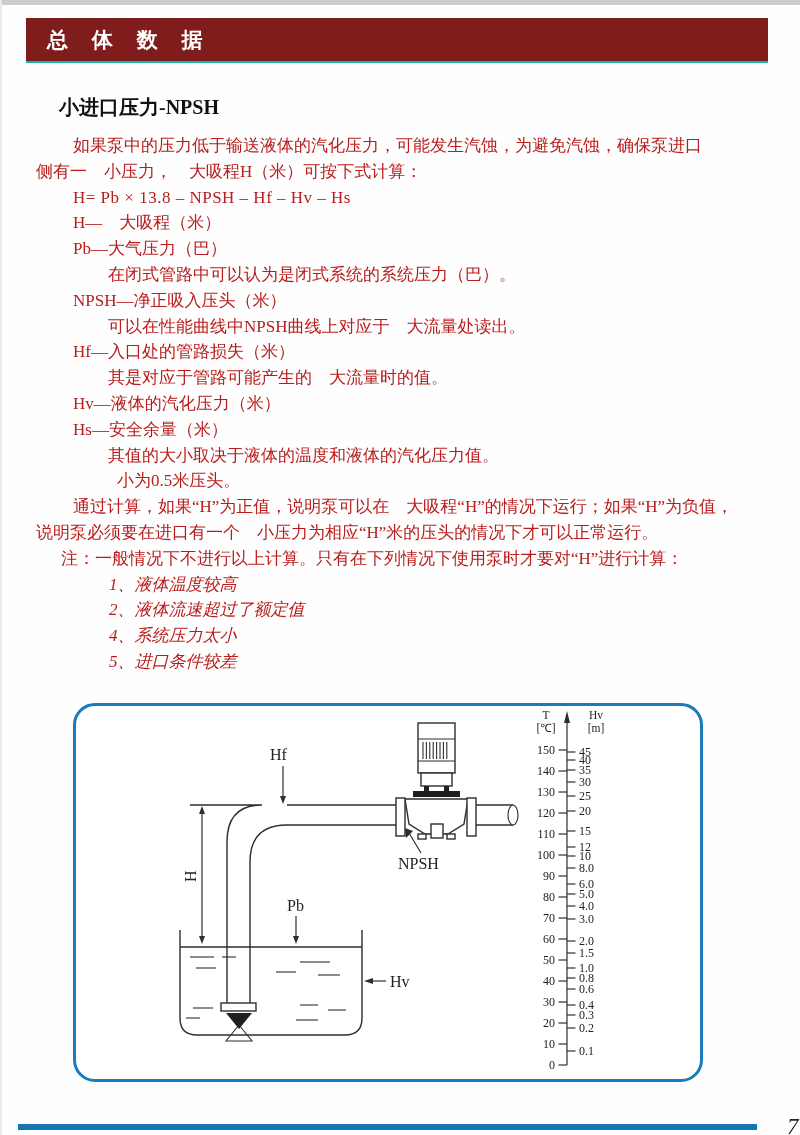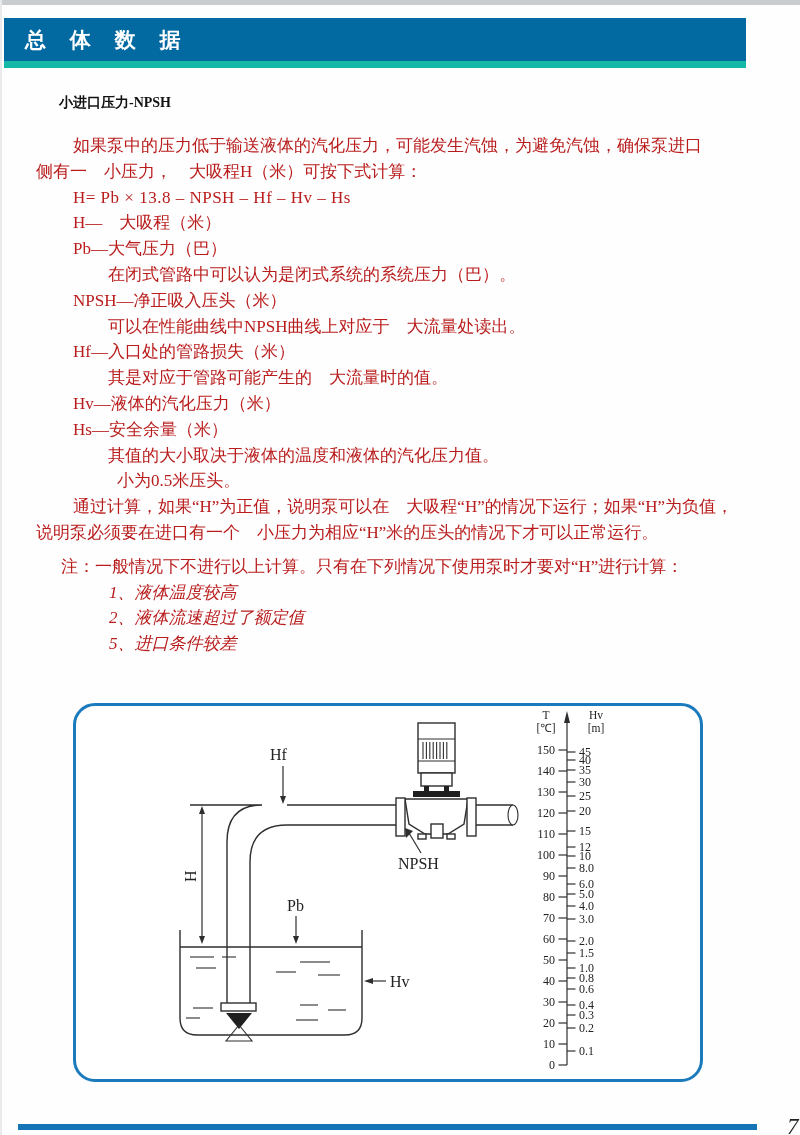--- a/index.html
+++ b/index.html
@@ -1,38 +1,38 @@
 <!DOCTYPE html>
 <html><head>
 <meta charset="utf-8">
 <style>
   html,body{margin:0;padding:0;background:#ffffff;}
   #page{position:relative;width:800px;height:1135px;background:#fefefe;overflow:hidden;
         font-family:"Liberation Sans",sans-serif;color:#1e1e1e;}
   .edge-top{position:absolute;left:0;top:0;width:800px;height:5px;background:#c9cdd0;}
   .edge-left{position:absolute;left:0;top:0;width:2px;height:1135px;background:#e8eaec;}
 
-  .header-bar{position:absolute;left:4px;top:18px;width:742px;height:43px;
-              background:#0369a1;border-bottom:7px solid #14b8a6;}
+  .header-bar{position:absolute;left:26px;top:18px;width:742px;height:43px;
+              background:#7f1d1d;border-bottom:2px solid #14b8a6;}
   .header-title{color:#ffffff;font-weight:bold;font-size:21px;line-height:43px;
                 padding-left:21px;letter-spacing:9px;}
 
-  .article-title{position:absolute;left:34px;top:94px;font-size:14px;font-weight:bold;
+  .article-title{position:absolute;left:34px;top:94px;font-size:20px;font-weight:bold;
                  font-family:"Liberation Serif",serif;color:#111;padding-left:25px;}
 
   #article-lines{position:absolute;left:34px;top:133px;width:740px;}
   .line{height:25.8px;font-size:17px;line-height:25.8px;white-space:pre;
         font-family:"Liberation Serif",serif;color:#b91c1c;}
   .line.indent1{padding-left:39px;}
   .line.flush{padding-left:2px;}
   .line.def{padding-left:39px;}
   .line.formula{padding-left:39px;letter-spacing:0.5px;}
   .line.expl{padding-left:74px;}
   .line.expl2{padding-left:83px;}
-  .line.note{padding-left:27px;margin-top:8px;}
+  .line.note{padding-left:27px;}
   .line.item{padding-left:75px;font-style:italic;}
 
   .diagram-box{position:absolute;left:73px;top:703px;width:624px;height:373px;
                border:3px solid #1a7abc;border-radius:22px;background:#fff;}
   #diagram-svg{position:absolute;left:76px;top:706px;}
 
   .draw{stroke:#2e2e2e;stroke-width:1.4;fill:none;}
   .drawthin{stroke:#2e2e2e;stroke-width:1.1;fill:none;}
   .fillwhite{fill:#ffffff;}
   .filldark{fill:#1f1f1f;stroke:none;}
@@ -73,20 +73,21 @@
       <div class="line expl">其是对应于管路可能产生的　大流量时的值。</div>
       <div class="line def">Hv—液体的汽化压力（米）</div>
       <div class="line def">Hs—安全余量（米）</div>
       <div class="line expl">其值的大小取决于液体的温度和液体的汽化压力值。</div>
       <div class="line expl2">小为0.5米压头。</div>
       <div class="line indent1">通过计算，如果“H”为正值，说明泵可以在　大吸程“H”的情况下运行；如果“H”为负值，</div>
       <div class="line flush">说明泵必须要在进口有一个　小压力为相应“H”米的压头的情况下才可以正常运行。</div>
       <div class="line note">注：一般情况下不进行以上计算。只有在下列情况下使用泵时才要对“H”进行计算：</div>
       <div class="line item">1、液体温度较高</div>
       <div class="line item">2、液体流速超过了额定值</div>
+      <div class="line item">4、系统压力太小</div>
       <div class="line item">5、进口条件较差</div>
     </div>
 
   <div class="diagram-box"></div>
 
   <svg id="diagram-svg" width="624" height="373" viewBox="76 706 624 373" xmlns="http://www.w3.org/2000/svg">
 
     <g>
       <path class="draw" d="M190,805 H262 Q227,805 227,842 V1003"></path>
       <path class="draw" d="M397,825 H287 Q250,825 250,862 V1003"></path>

